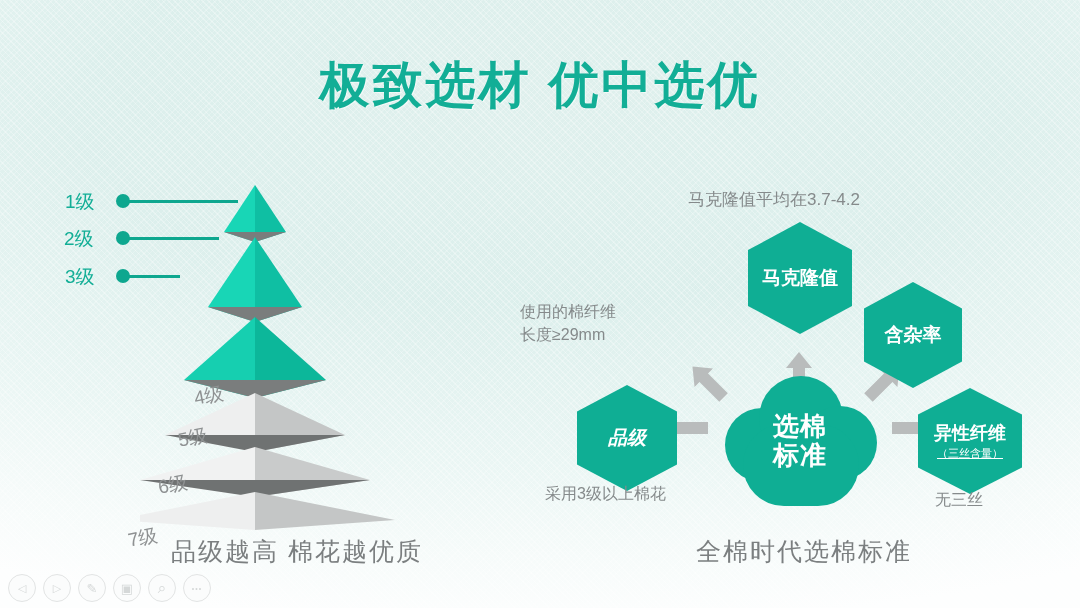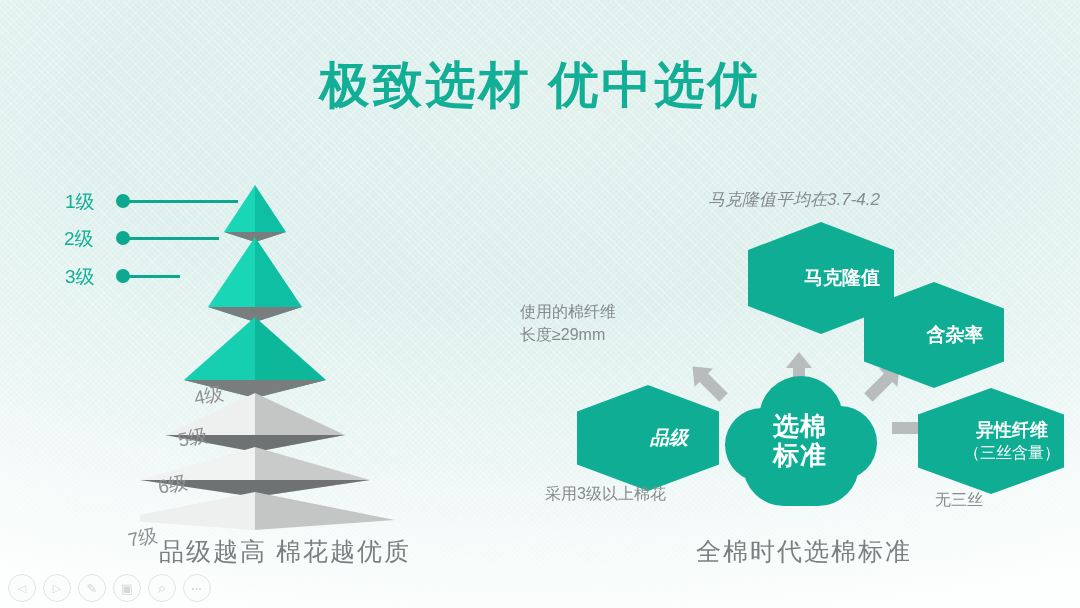--- a/index.html
+++ b/index.html
@@ -61,21 +61,21 @@
     border-radius: 50%;
     background: #0ea78f;
   }
   .lead-line {
     position: absolute;
     height: 3px;
     background: #0ea78f;
   }
   .pyr-caption {
     position: absolute;
-    left: 0; width: 450px;
+    left: 12px; width: 450px;
     top: 365px;
     text-align: center;
     font-size: 25px;
     color: #7b7f80;
     letter-spacing: 2px;
   }
 
   
   #hex-panel {
     position: absolute;
@@ -89,26 +89,26 @@
     background: #0fae94;
     clip-path: polygon(50% 0%, 100% 25%, 100% 75%, 50% 100%, 0% 75%, 0% 25%);
     display: flex;
     flex-direction: column;
     align-items: center;
     justify-content: center;
     color: #ffffff;
     font-weight: bold;
     text-align: center;
     line-height: 1.15;
-    padding-left: 42px;
   }
   .hex .sub {
-    font-size: 16px;
+    font-size: 11px;
     font-weight: normal;
     margin-top: 3px;
+    text-decoration: underline;
   }
   .cloud {
     position: absolute;
     width: 150px; height: 130px;
     display: flex;
     align-items: center;
     justify-content: center;
   }
   .cloud .lobe {
     position: absolute;
@@ -214,21 +214,21 @@
 
     <div class="lead-dot" style="left:56px; top:99px;"></div>
     <div class="lead-line" style="left:68px; top:105px; width:52px;"></div>
     <div class="tier-label" style="left:5px; top:94px;">3级</div>
 
     <div class="pyr-caption">品级越高  棉花越优质</div>
   </div>
 
   <div id="hex-panel">
 
-    <div class="ann" style="left:188px; top:18px; font-size:17px;font-style:italic;">马克隆值平均在3.7-4.2</div>
+    <div class="ann" style="left:168px; top:18px; font-size:17px;">马克隆值平均在3.7-4.2</div>
 
     <svg class="arrow" style="left:266px; top:182px;" width="26" height="48" viewBox="0 0 26 48">
       <polygon points="13,0 26,16 19,16 19,48 7,48 7,16 0,16" fill="#b9bcbc"></polygon>
     </svg>
     <svg class="arrow" style="left:162px; top:186px;" width="52" height="52" viewBox="0 0 52 52">
       <g transform="rotate(-45 26 26)">
         <polygon points="26,4 39,20 32,20 32,48 20,48 20,20 13,20" fill="#b9bcbc"></polygon>
       </g>
     </svg>
     <svg class="arrow" style="left:338px; top:186px;" width="52" height="52" viewBox="0 0 52 52">

